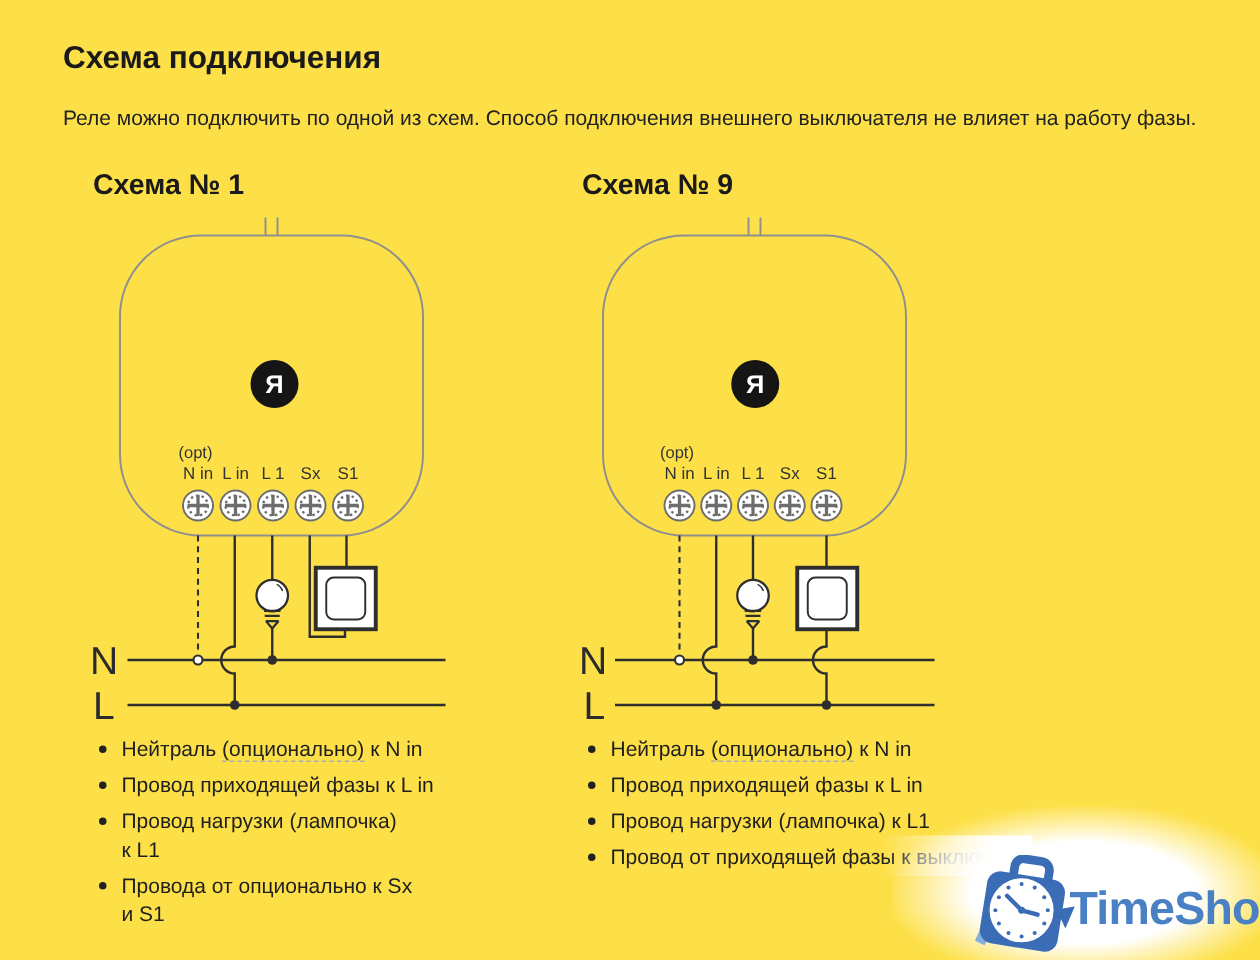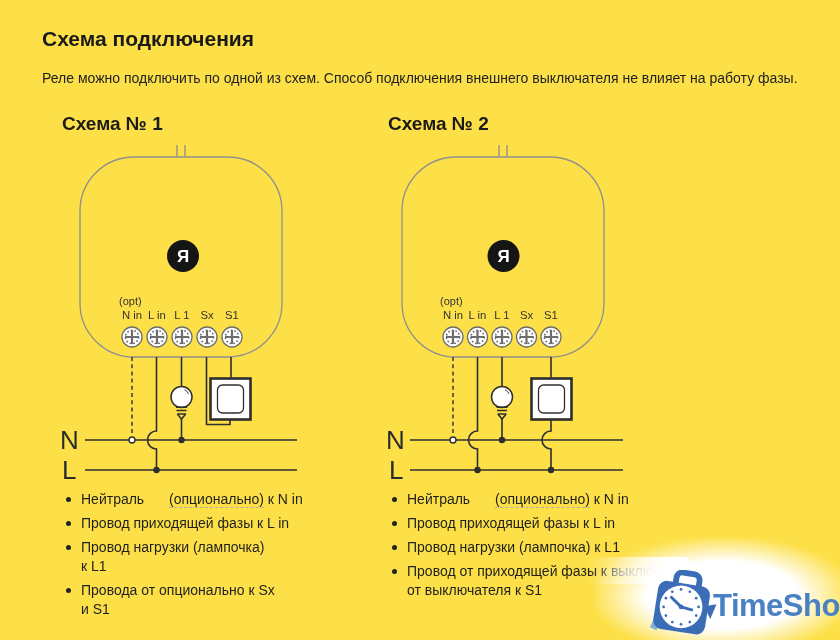--- a/index.html
+++ b/index.html
@@ -7,40 +7,40 @@
           font-family:"Liberation Sans",sans-serif;color:#1c1c1c;}
   .abs{position:absolute;}
   .page-title{left:42px;top:27px;font-size:21px;font-weight:600;color:#1a1a1a;white-space:nowrap;}
   .page-subtitle{left:42px;top:70px;font-size:14px;color:#222;white-space:nowrap;}
   .schema-heading{font-size:19px;font-weight:700;color:#1a1a1a;white-space:nowrap;}
   svg text{font-family:"Liberation Sans",sans-serif;}
   .bullets{list-style:none;margin:0;padding:0;font-size:14px;line-height:19px;color:#1f1f1f;}
   .bullets li{display:flex;column-gap:10px;padding-left:4px;margin-bottom:5px;}
   .bullets .dot{flex:0 0 auto;width:5px;height:5px;margin-top:7px;background:#222;border-radius:50%;}
   .li-line{display:block;white-space:nowrap;}
-  .tooltip-term{border-bottom:1px dashed #adadad;padding-bottom:0px;margin-left:21px;}
+  .tooltip-term{border-bottom:1px dashed #adadad;padding-bottom:0px;}
   .wm-glow{left:595px;top:538px;width:255px;height:104px;z-index:3;
            background:radial-gradient(ellipse at 50% 55%, #ffffff 42%, rgba(255,255,255,0) 74%);}
   .wm-fade{left:588px;top:557px;width:100px;height:27px;z-index:4;
            background:linear-gradient(90deg, rgba(255,255,255,0) 0%, #ffffff 78%);}
   .wm-bag{left:648px;top:570px;z-index:5;}
   .wm-text{left:713px;top:588px;z-index:5;font-size:31px;font-weight:700;color:#4a81c4;
            letter-spacing:-0.5px;white-space:nowrap;}
   .z1{z-index:1;}
 </style>
 </head>
 <body>
 
 <div class="canvas">
 
   <div class="abs page-title">Схема подключения</div>
   <div class="abs page-subtitle">Реле можно подключить по одной из схем. Способ подключения внешнего выключателя не влияет на работу фазы.</div>
 
   <div class="abs schema-heading" style="left:62px;top:113px;">Схема № 1</div>
-  <div class="abs schema-heading" style="left:388px;top:113px;">Схема № 2</div>
+  <div class="abs schema-heading" style="left:388px;top:113px;">Схема № 9</div>
 
   <svg class="abs z1" style="left:40px;top:133px;" width="320" height="352" viewBox="40 133 320 352">
     <defs>
       <g id="device" fill="none" stroke="#8f8f8f" stroke-width="1.3">
         <path d="M97,-12 V0 M105,-12 V0"></path>
         <rect x="0" y="0" width="202" height="200" rx="54"></rect>
       </g>
       <g id="screw" stroke="#6d6d6d" fill="none">
         <circle r="10" fill="#fff" stroke-width="1.3"></circle>
         <circle r="6.6" stroke-dasharray="1.6 2.1" stroke-width="1.6"></circle>
@@ -171,21 +171,20 @@
       <span class="li-line">Провод приходящей фазы к L in</span>
     </li>
     <li>
       <span class="dot"></span>
       <span class="li-line">Провод нагрузки (лампочка) к L1</span>
     </li>
     <li>
       <span class="dot"></span>
       <span>
         <span class="li-line">Провод от приходящей фазы к выключ</span>
-        <span class="li-line">от выключателя к S1</span>
       </span>
     </li>
   </ul>
 
   <div class="abs wm-glow"></div>
   <div class="abs wm-fade"></div>
 
   <svg class="abs wm-bag" width="70" height="66" viewBox="0 0 72 68">
     <g transform="rotate(9 36 36)">
       <path d="M6,64 L18,18 L25,20 L13,66 Z" fill="#85aede"></path>

